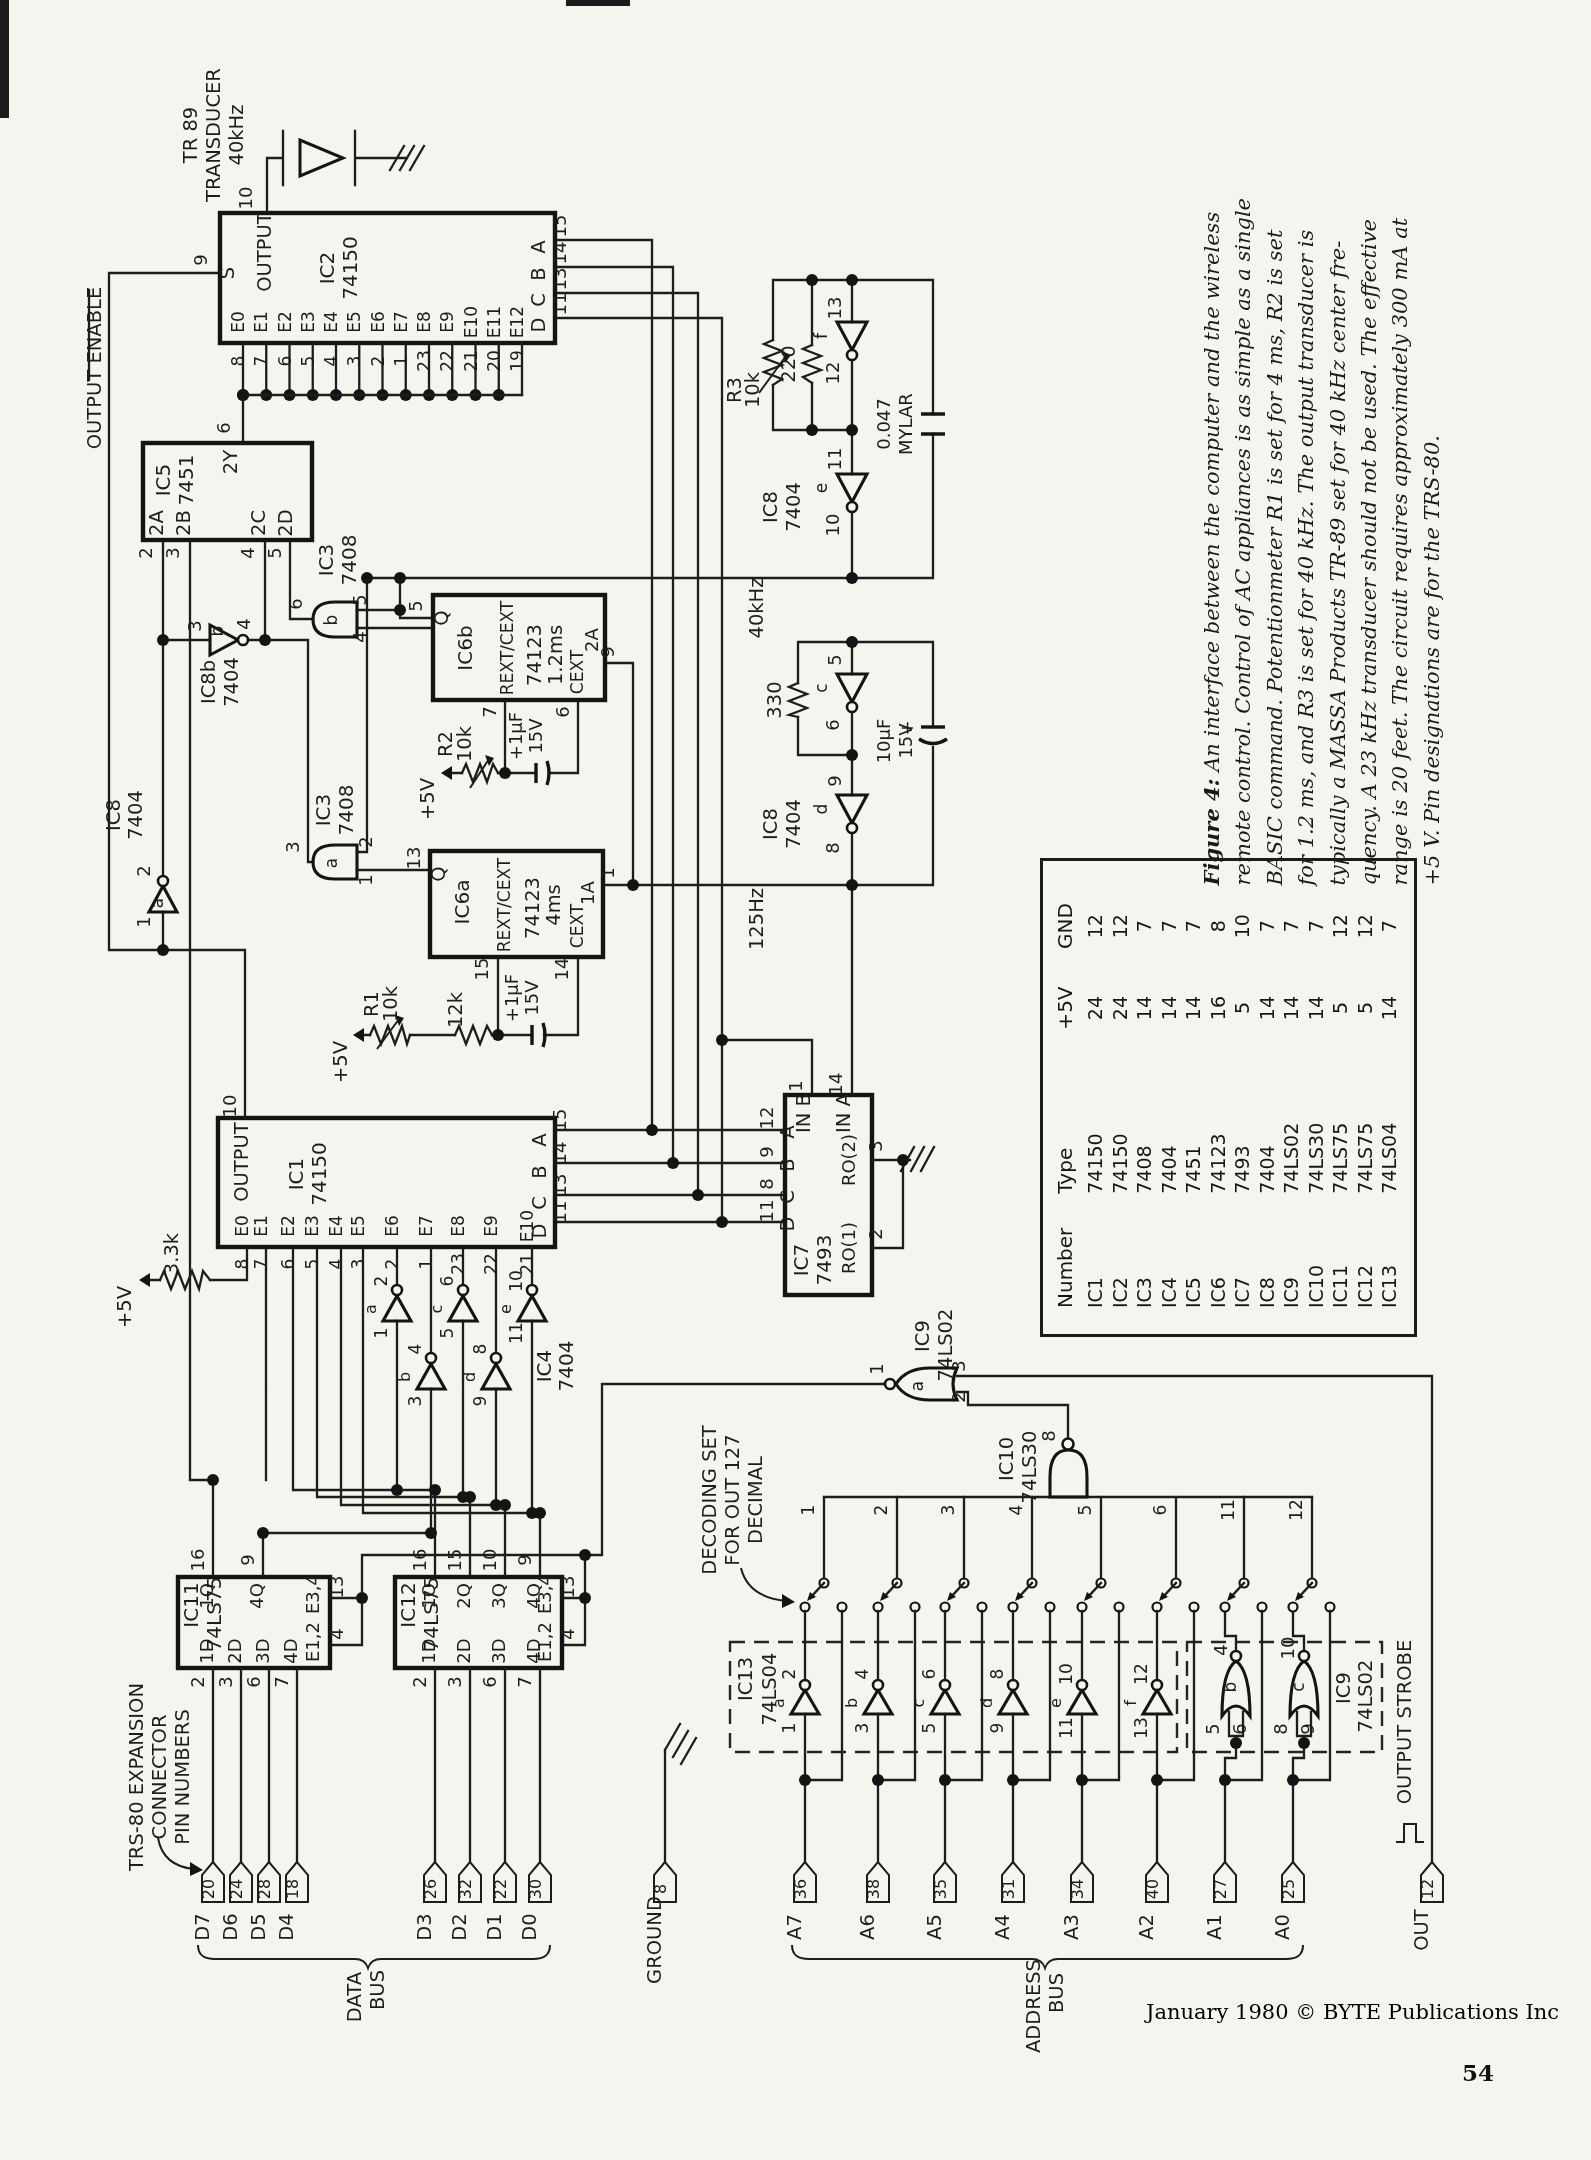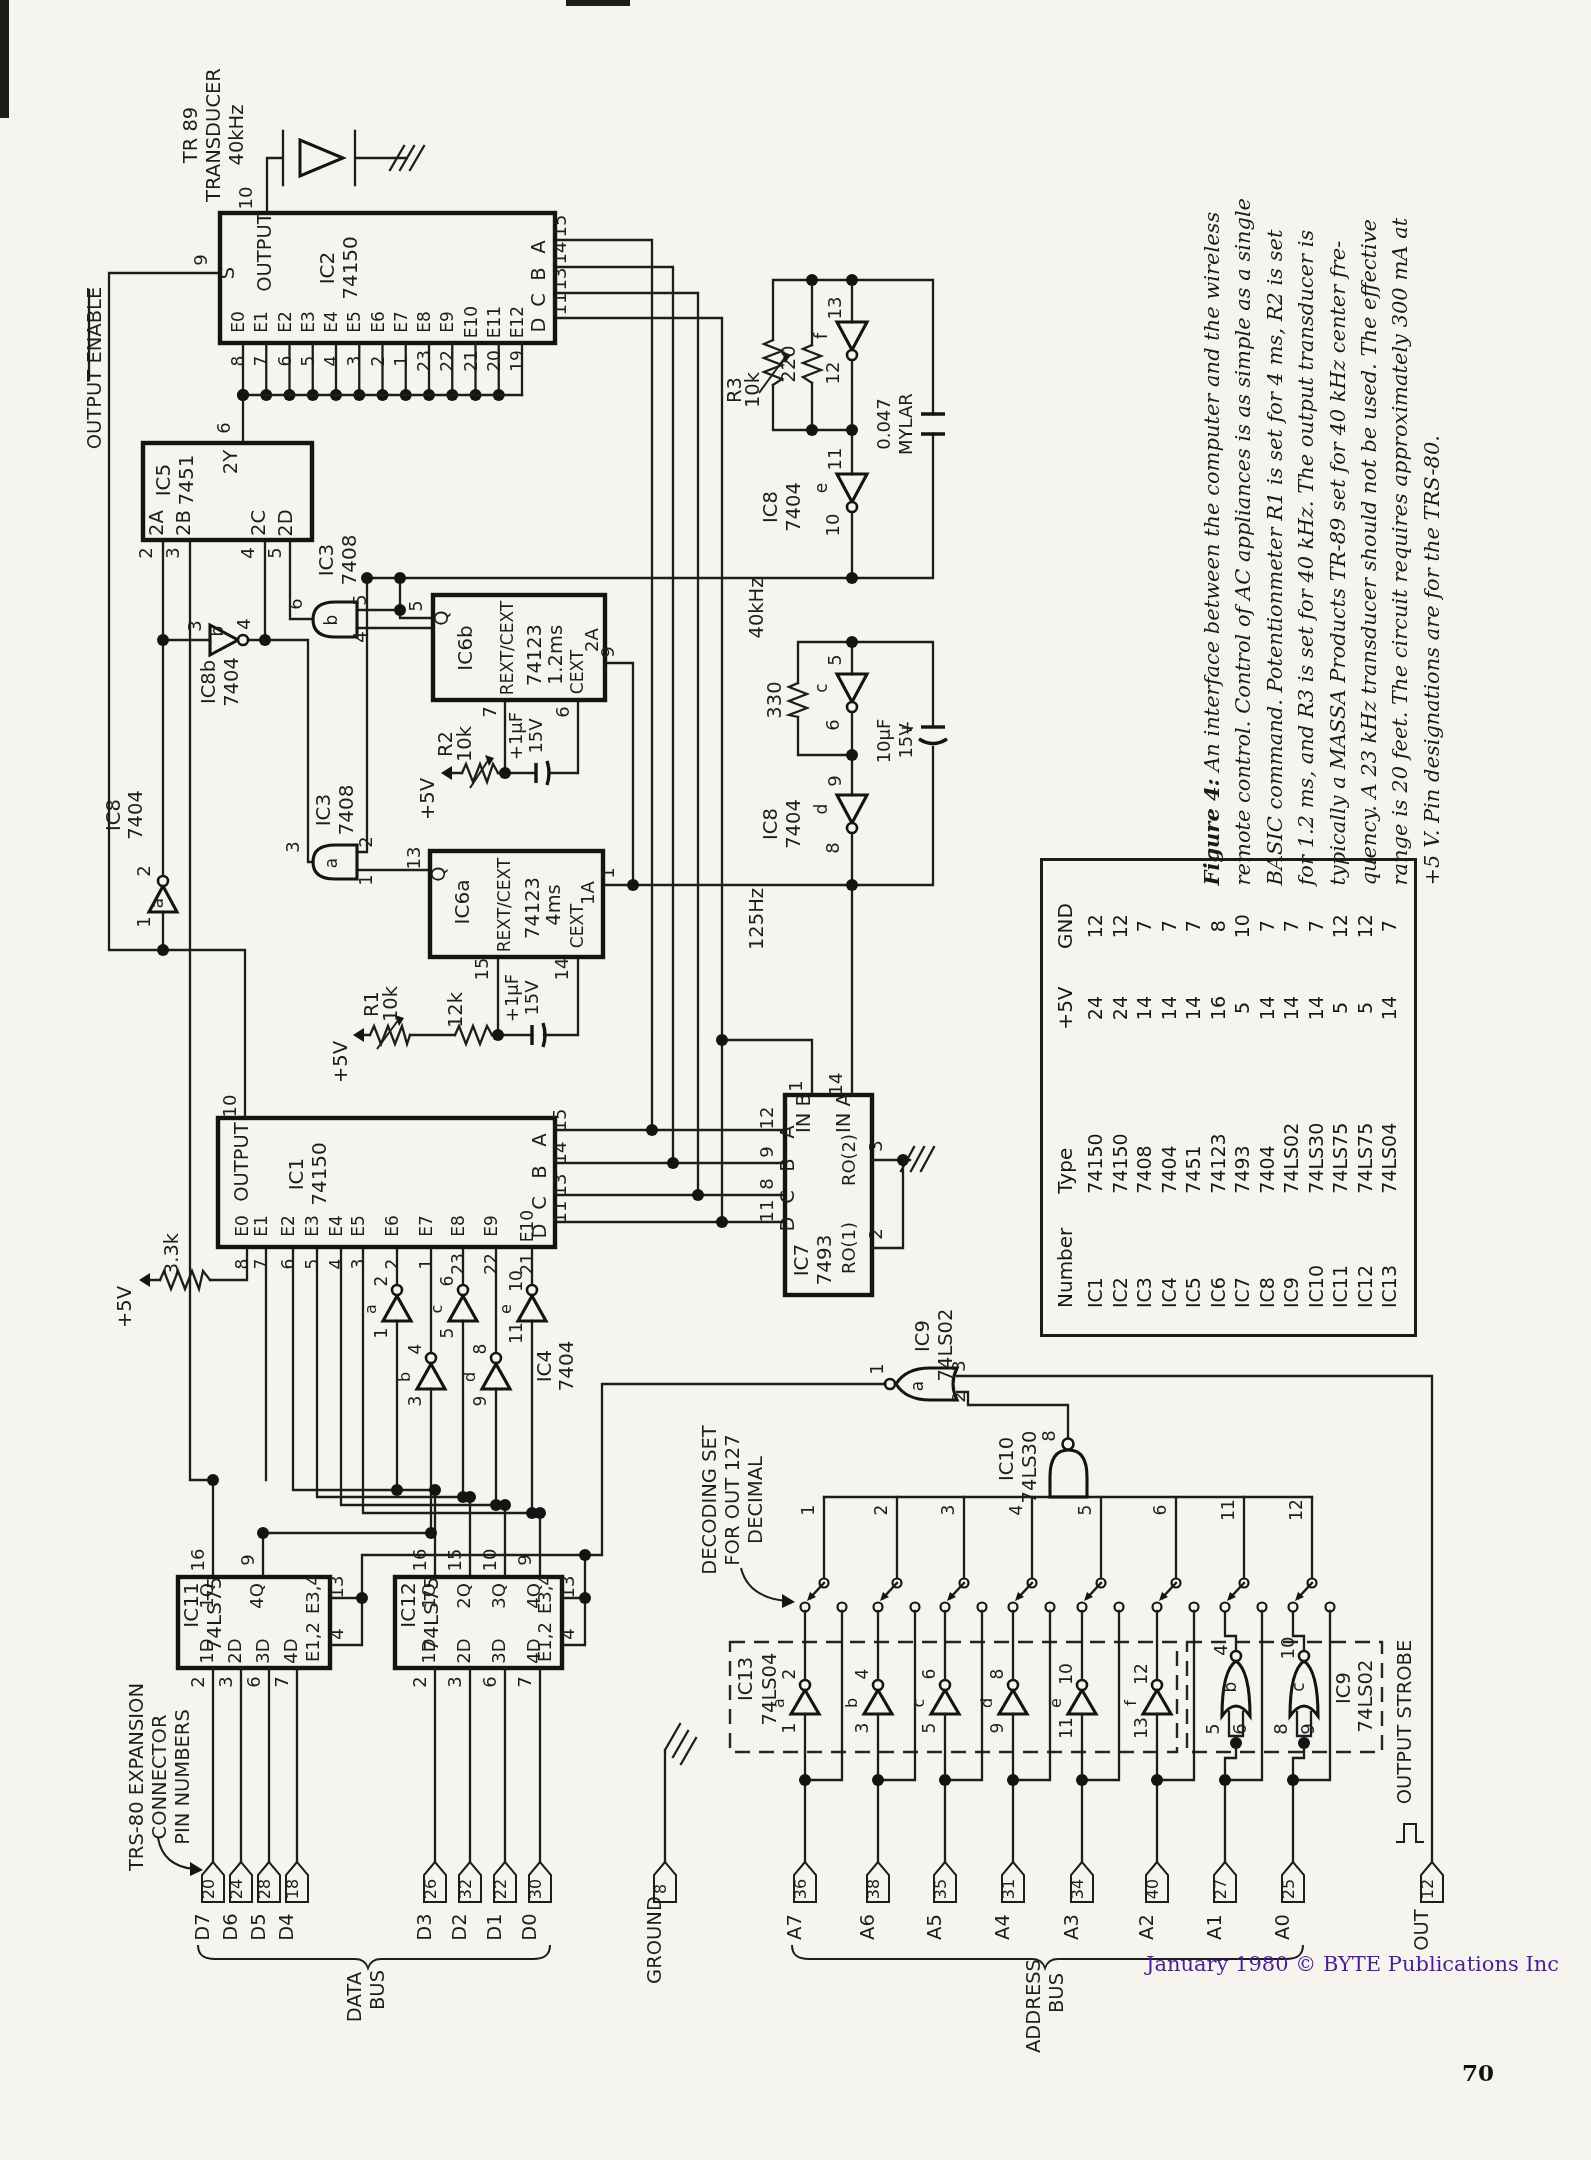--- a/index.html
+++ b/index.html
@@ -22,22 +22,22 @@
            transform:rotate(-90deg);font-family:"DejaVu Serif",serif;font-style:italic;
            font-size:21px;line-height:31.4px;color:#1a1a1a;white-space:nowrap;}
   #caption b{font-style:italic;font-weight:bold;}
   #ptable{position:absolute;left:989px;top:909px;width:479px;height:377px;transform:rotate(-90deg);}
   #ptable .inner{width:100%;height:100%;border:3px solid #1b1b1b;box-sizing:border-box;
            padding:10px 0 4px 26px;}
   #ptable table{border-collapse:collapse;width:94%;font-size:19px;color:#161616;}
   #ptable th{text-align:left;font-weight:normal;font-size:20px;padding:0 0 6px 0;}
   #ptable td{padding:0;line-height:24.5px;}
   #ptable th.n,#ptable td.n{text-align:center;}
-  #footer{position:absolute;left:1146px;top:1952px;font-family:"DejaVu Serif",serif;
-          font-size:21px;color:#4c1d95;}
+  #footer{position:absolute;left:1146px;top:2000px;font-family:"DejaVu Serif",serif;
+          font-size:21px;color:#000000;}
   #pageno{position:absolute;left:1462px;top:2059px;font-family:"DejaVu Serif",serif;
           font-size:23px;font-weight:bold;color:#111;}
   .artifact{position:absolute;background:#1c1c1c;}
 </style>
 </head>
 <body>
 
 <div id="page">
   <div class="artifact" style="left:0;top:0;width:9px;height:118px;"></div>
   <div class="artifact" style="left:566px;top:0;width:64px;height:6px;"></div>
@@ -859,14 +859,14 @@
               <td>74LS04</td>
               <td class="n">14</td>
               <td class="n">7</td>
             </tr>
           </tbody>
       </table>
     </div>
   </div>
 
   <div id="footer">January 1980 © BYTE Publications Inc</div>
-  <div id="pageno">70</div>
+  <div id="pageno">54</div>
 </div>
 
 </body></html>

